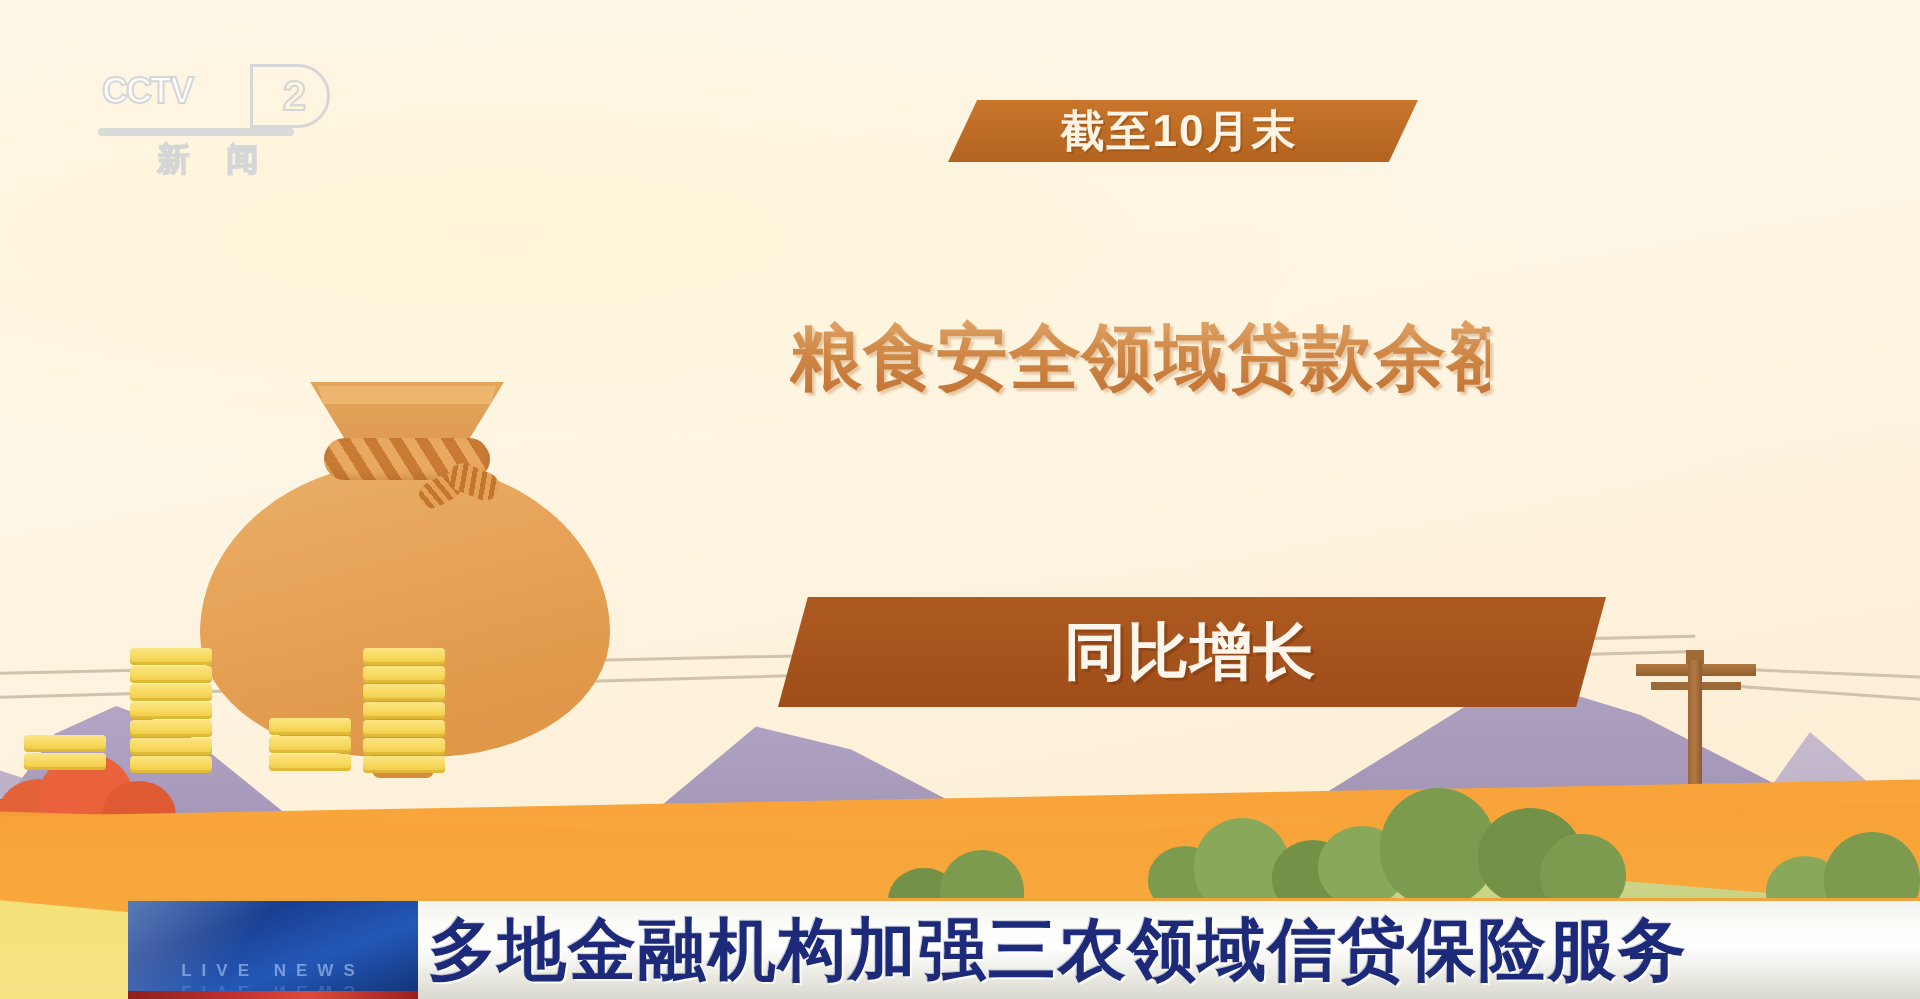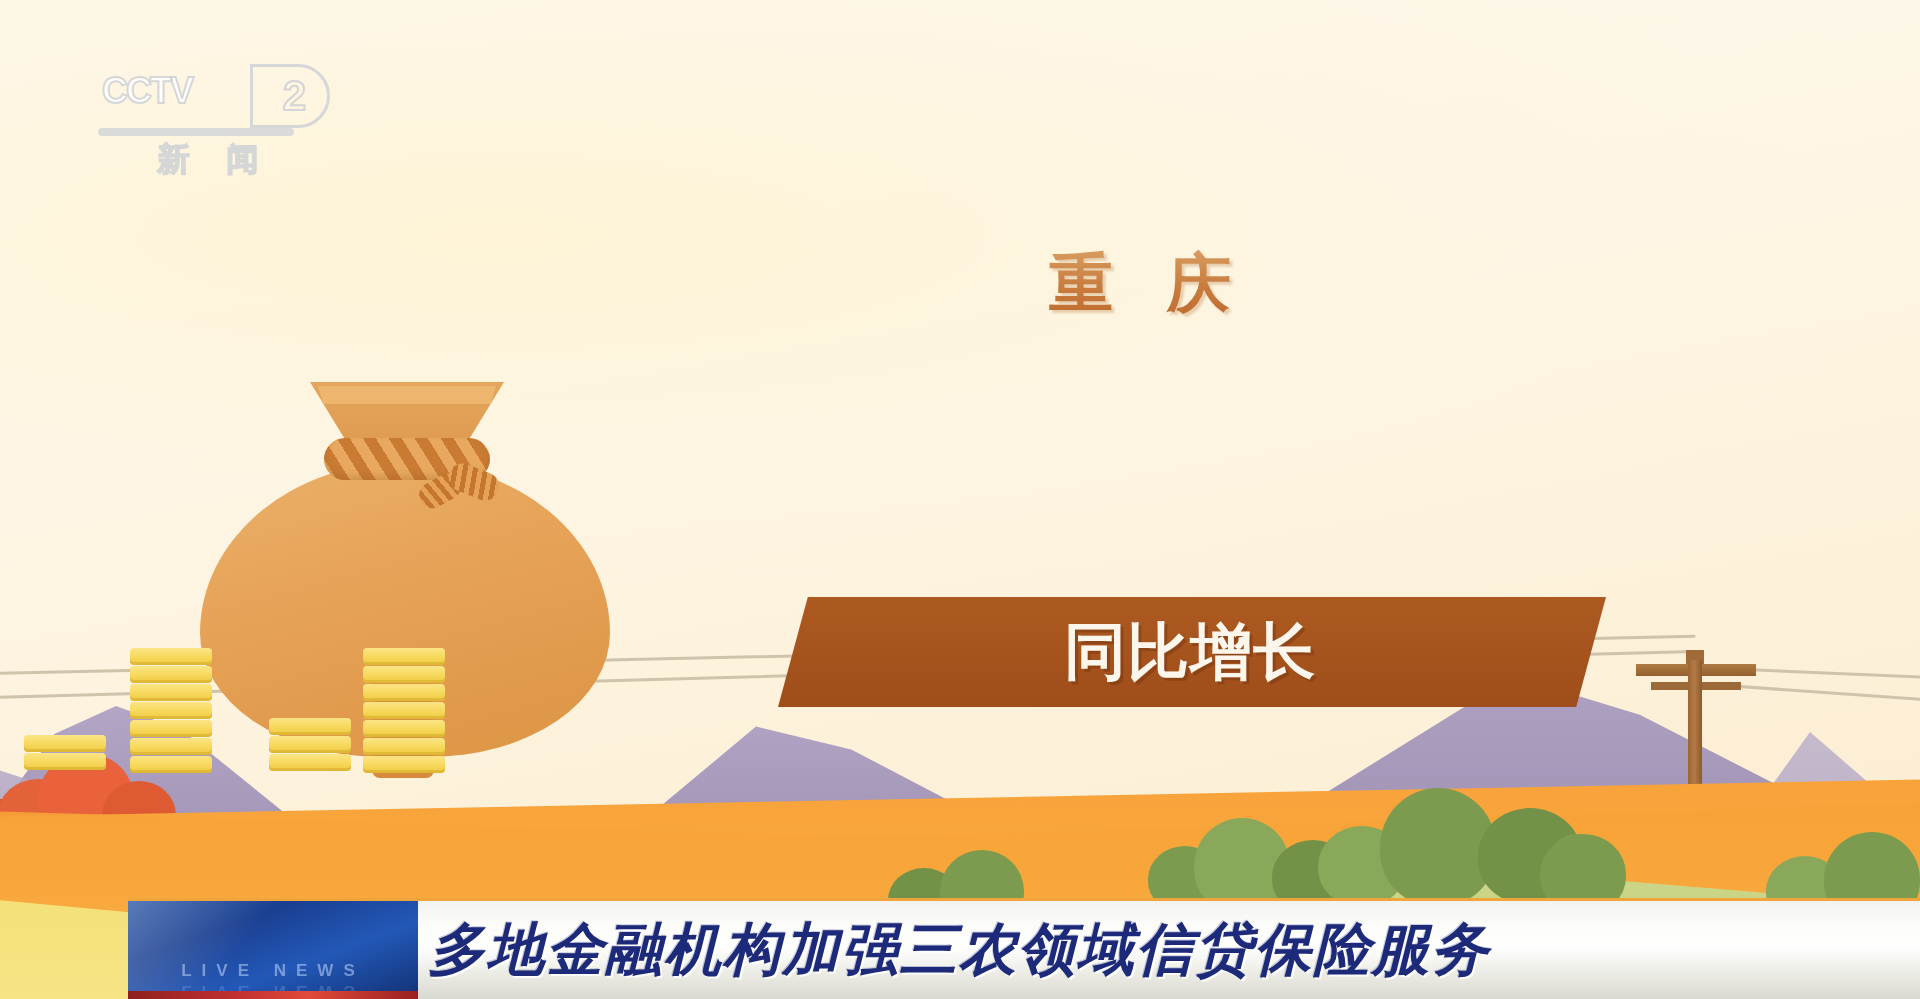--- a/index.html
+++ b/index.html
@@ -272,25 +272,24 @@
   
   .newsbar { position:absolute; left:0; top:898px; width:1920px; height:101px; }
   .nb-headline {
     position:absolute; left:128px; top:0; width:1792px; height:101px;
     background:linear-gradient(180deg,#f2f2ee 0%,#fbfbf8 22%,#ffffff 46%,#e9e9e2 78%,#d9d9d2 100%);
     border-top:3px solid #f0a53c;
   }
   .nb-headline-text {
     position:absolute; left:300px; top:50%; transform:translateY(-50%);
     font-family:"Liberation Sans", sans-serif;
-    font-weight:bold; font-size:57px; letter-spacing:2px;
+    font-weight:bold; font-size:68px; letter-spacing:2px;
     color:#1d2a7a;
     text-shadow:2px 2px 0 rgba(255,255,255,.8), -1px -1px 0 rgba(40,52,130,.25);
     white-space:nowrap;
-    font-style:italic;
   }
   .nb-logo {
     position:absolute; left:128px; top:0; width:290px; height:101px;
     background:
       linear-gradient(118deg, rgba(255,255,255,.13) 0%, rgba(255,255,255,0) 42%),
       linear-gradient(160deg,#1d4a9e 0%,#1a3f91 30%,#2358b8 62%,#123173 100%);
     overflow:hidden;
     border-top:3px solid #f0a53c;
   }
   .nb-logo-sheen {
@@ -426,28 +425,26 @@
 
   <div class="logo-wrap">
     <div class="logo-cctv">CCTV</div>
     <div class="logo-13">
       <span>2</span>
     </div>
     <div class="logo-bar"></div>
     <div class="logo-xinwen">新 闻</div>
   </div>
 
-
-  <div class="title-city-pos">
-    <div style="font-family:'Liberation Sans',sans-serif;font-weight:bold;font-size:64px;letter-spacing:18px;
-                background:linear-gradient(180deg,#dca468 0%,#c87b3d 55%,#bb682c 100%);
-                -webkit-background-clip:text;background-clip:text;color:transparent;
-                filter:drop-shadow(3px 3px 1px rgba(185,125,65,.32));text-indent:18px;">重 庆</div>
-  </div>
-
+  <div class="banner-top">
+    <span class="banner-top-text">截至10月末</span>
+  </div>
+
+
+  <div class="title-main">粮食安全领域贷款余额</div>
 
 
   <div class="banner-bottom">
     <div class="banner-bottom-inner">
       <span class="bb-label">同比增长</span>
     </div>
   </div>
 
   <div class="newsbar">
     <div class="nb-headline">

